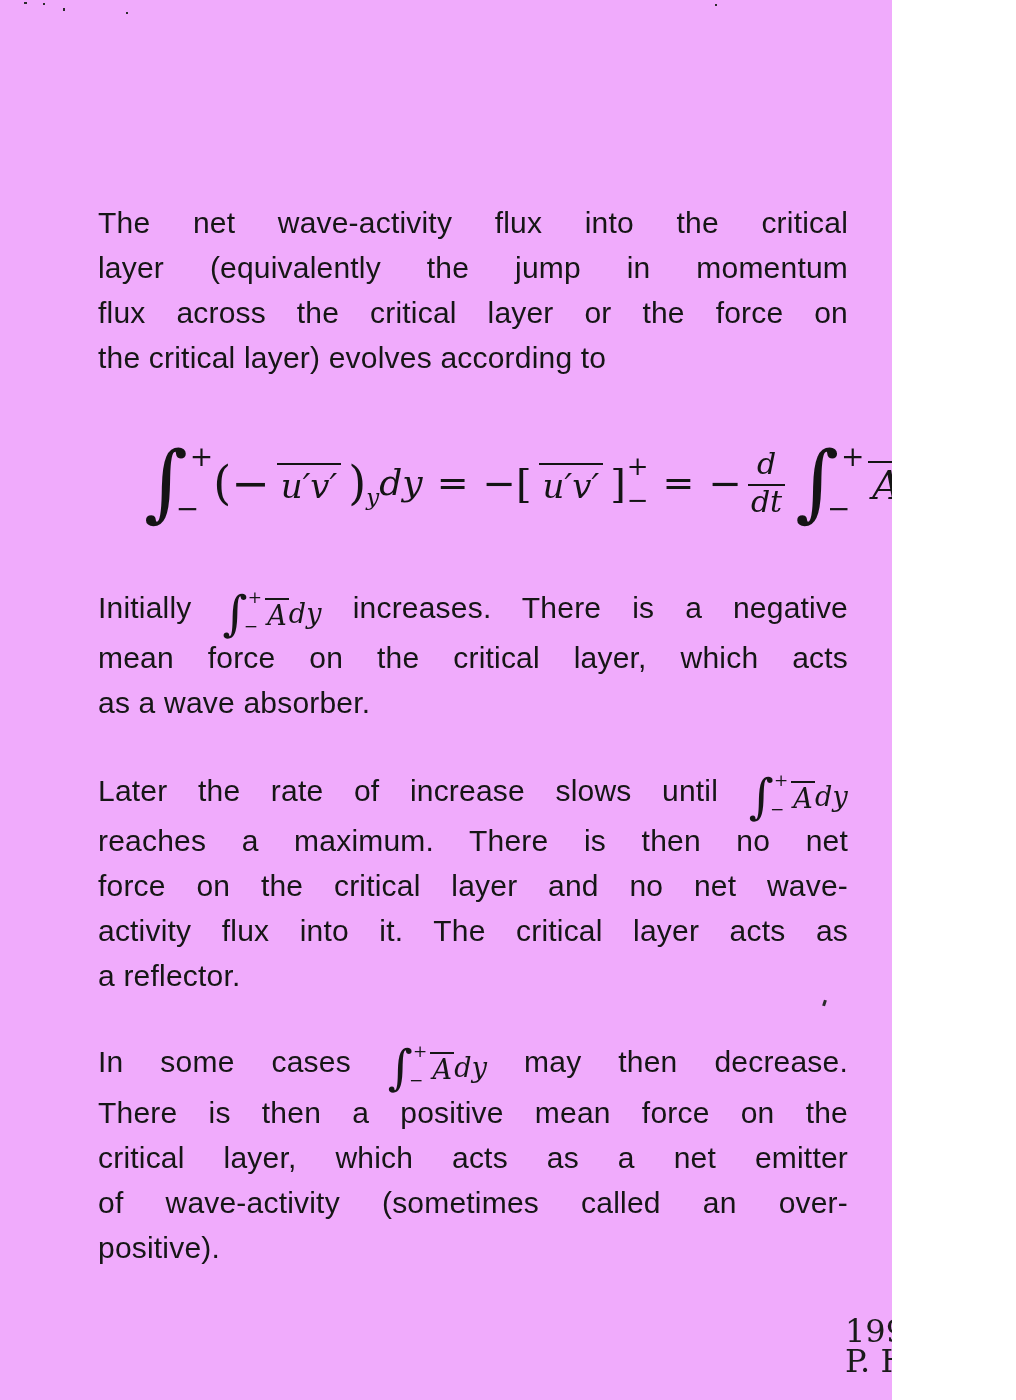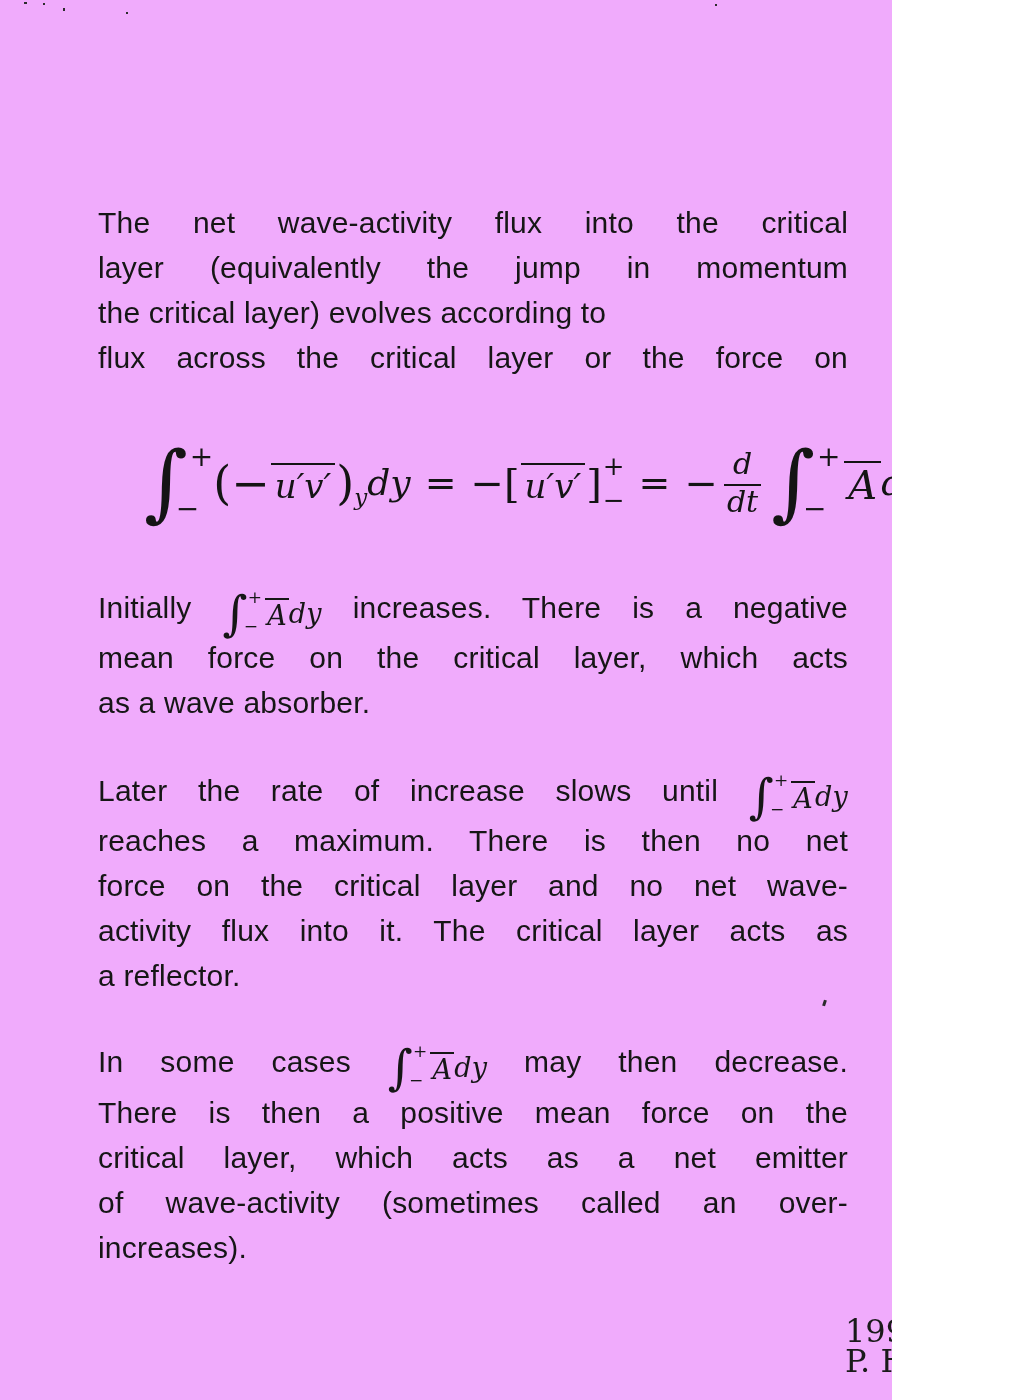--- a/index.html
+++ b/index.html
@@ -59,21 +59,21 @@
     height:80px; font-size:28px; line-height:1; margin-left:2px;
   }
   .blim .lo { margin-left:-14px; }
   .brlim {
     display:flex; flex-direction:column; justify-content:space-between;
     height:60px; font-size:26px; line-height:1; margin-left:1px;
   }
   .paren { font-size:46px; line-height:1; }
   .uv {
     font-style:italic; font-size:34px; line-height:1;
-    border-top:2.5px solid #141414; padding:4px 4px 0; margin:0 1px;
+    border-top:2.5px solid #141414; padding:4px 4px 0; margin:0 7px;
   }
   .sub-y {
     font-style:italic; font-size:23px; line-height:1;
     align-self:flex-end; margin-bottom:14px;
   }
   .dy { font-style:italic; font-size:36px; line-height:1; }
   .eq-sign { font-size:38px; margin:0 14px; }
   .minus { font-size:40px; line-height:1; }
   .frac {
     display:inline-flex; flex-direction:column; align-items:center;
@@ -131,22 +131,22 @@
       <path d="M23.5,10.5 C25,4 31.5,2.5 31,8 C30.6,12.5 26,13.5 23.8,10.8" stroke-width="2.3"></path>
       <path d="M30.8,7 C30.2,15 27.8,25 25.4,33.5" stroke-width="2.3"></path>
     </g>
   </svg>
 
   <div class="content">
 
     <div class="para">
         <div class="line j">The net wave-activity flux into the critical</div>
         <div class="line j">layer (equivalently the jump in momentum</div>
+        <div class="line j">flux across the critical layer or the force on</div>
         <div class="line">the critical layer) evolves according to</div>
-        <div class="line j">flux across the critical layer or the force on</div>
       </div>
 
     <div class="eq-wrap">
       <div class="equation">
         <span class="bigint">∫</span>
         <span class="blim">
           <span class="hi">+</span>
           <span class="lo">−</span>
         </span>
         <span class="paren">(−</span>
@@ -212,21 +212,21 @@
             <span class="ilim">
               <span class="hi">+</span>
               <span class="lo">−</span>
             </span>
             <span class="ia">A</span>
             <span class="idy">dy</span>
           </span> may then decrease.</div>
         <div class="line j">There is then a positive mean force on the</div>
         <div class="line j">critical layer, which acts as a net emitter</div>
         <div class="line j">of wave-activity (sometimes called an over-</div>
-        <div class="line">increases).</div>
+        <div class="line">positive).</div>
       </div>
   </div>
 
   <div class="footer">
     <div>1999/12/08</div>
     <div>P. Haynes</div>
   </div>
 
 </div>
 

